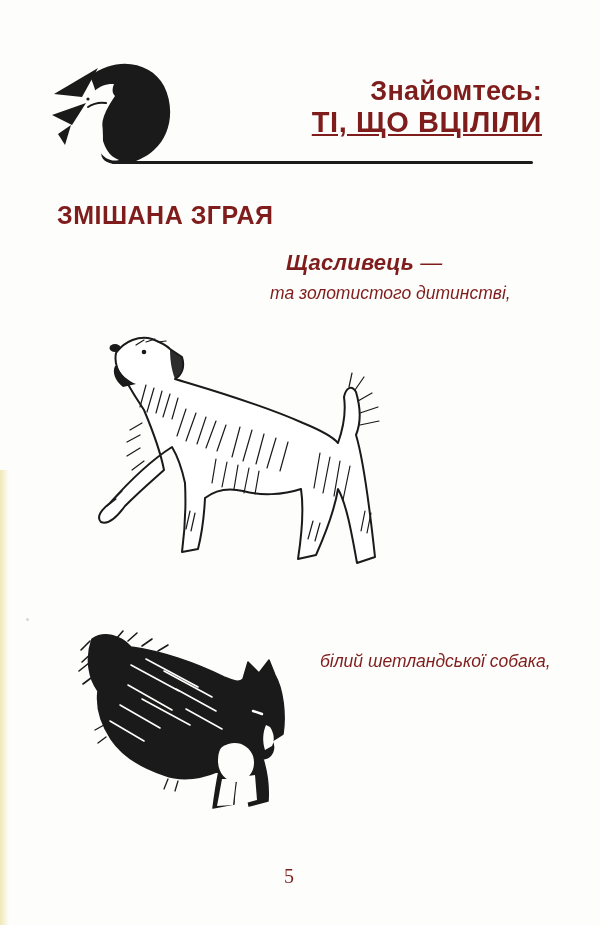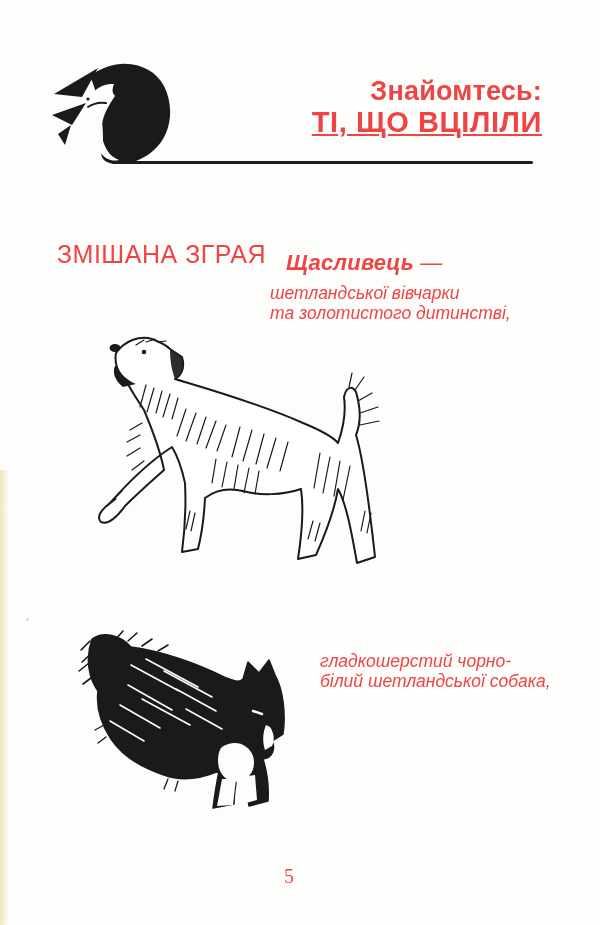--- a/index.html
+++ b/index.html
@@ -1,28 +1,28 @@
 <!DOCTYPE html>
 <html><head>
 <meta charset="utf-8">
 <style>
   html,body{margin:0;padding:0;background:#e9e9e9;}
   .page{
     position:relative;width:600px;height:925px;margin:0 auto;
-    background:#fdfdfb;overflow:hidden;color:#ef4444;
+    background:#fdfdfb;overflow:hidden;color:#7f1d1d;
     font-family:"Liberation Sans",sans-serif;
   }
   
   .logo{position:absolute;left:52px;top:58px;width:122px;height:106px;}
   .masthead-title{position:absolute;top:76px;right:58px;text-align:right;}
   .kicker{font-size:27px;font-weight:700;line-height:1.12;letter-spacing:0.2px;}
   .chapter{font-size:29px;font-weight:700;letter-spacing:0.6px;line-height:1.12;text-decoration:underline;}
   .rule{position:absolute;left:112px;top:161px;width:421px;height:3px;background:#1c1c1c;border-radius:2px;}
   
-  .section-heading{position:absolute;left:57px;top:201px;font-size:25px;font-weight:400;letter-spacing:0.5px;margin-top:39px;}
+  .section-heading{position:absolute;left:57px;top:201px;font-size:25px;font-weight:700;letter-spacing:0.5px;}
   
   .entry-text{position:absolute;}
   .entry-text.first{left:270px;top:250px;}
   .entry-text.second{left:320px;top:651px;}
   .entry-name{font-size:22px;font-weight:700;font-style:italic;margin:0 0 7px 16px;letter-spacing:0.2px;}
   .entry-name .dash{font-weight:400;}
   .entry-line{font-size:17.5px;font-style:italic;line-height:20.3px;white-space:nowrap;}
   
   .dog1{position:absolute;left:88px;top:331px;width:315px;height:248px;}
   .dog2{position:absolute;left:76px;top:629px;width:218px;height:198px;}
@@ -54,21 +54,20 @@
     <div class="kicker">Знайомтесь:</div>
     <div class="chapter">ТІ, ЩО ВЦІЛІЛИ</div>
   </div>
 
   <div class="rule"></div>
 
   <div class="section-heading">ЗМІШАНА ЗГРАЯ</div>
 
   <div class="entry-text first">
     <div class="entry-name"><span>Щасливець</span> <span class="dash">—</span></div>
-    <div class="entry-line">шетландської вівчарки</div>
     <div class="entry-line">та золотистого дитинстві,</div>
   </div>
 
   <svg class="dog1" viewBox="0 0 315 248" aria-hidden="true">
     <path fill="#ffffff" stroke="#1a1a1a" stroke-width="2" stroke-linejoin="round" d="M28,22 C36,10 52,4 64,8 C72,11 78,14 82,18 L94,26 C97,36 94,44 87,48 C120,58 170,72 215,92 C232,99 245,106 250,112 C256,95 258,80 256,66 C258,56 264,54 268,61 C273,78 273,92 268,104 C276,130 282,180 287,226 L269,232 C263,198 258,172 250,158 C246,182 236,206 228,224 L210,228 C214,202 216,178 213,158 C195,164 172,165 155,160 C138,156 126,160 117,167 C116,188 113,206 110,218 L94,221 C97,198 98,172 97,152 C94,138 90,126 84,116 C62,130 38,154 22,172 C13,179 8,186 13,191 C20,194 29,186 37,175 C52,160 66,148 76,139 C72,118 64,98 56,79 C48,67 42,57 38,50 C30,43 26,32 28,22 Z"></path>
     <path fill="#1a1a1a" d="M82,18 L94,26 C97,36 94,44 87,48 C83,38 82,27 82,18 Z" opacity="0.92"></path>
     <path fill="#1a1a1a" d="M29,35 C32,43 40,50 48,53 L35,56 C27,50 24,41 27,35 Z"></path>
     <ellipse cx="27" cy="17" rx="5.5" ry="4" fill="#1a1a1a"></ellipse>
     <circle cx="56" cy="21" r="2.3" fill="#1a1a1a"></circle>
     <path class="ink" stroke-width="1.2" d="M58,54 l-6,22 M66,57 l-7,24 M74,60 l-6,22 M82,63 l-7,23 M90,67 l-6,21"></path>
@@ -88,21 +87,20 @@
     <path fill="#fdfdfb" d="M146,118 C158,110 172,114 177,127 C181,140 173,152 161,153 C149,153 142,143 142,132 C142,126 143,121 146,118 Z"></path>
     <path fill="#fdfdfb" d="M165,148 L179,146 L181,171 L170,174 Z"></path>
     <path fill="#fdfdfb" d="M146,150 L160,150 L157,176 L141,177 Z"></path>
     <path fill="#fdfdfb" d="M194,98 C198,104 199,111 196,117 L189,121 C186,112 187,103 190,96 Z"></path>
     <path d="M55,36 l48,26 M70,30 l52,28 M88,42 l48,26 M52,56 l44,25 M66,70 l48,26 M44,76 l40,23 M100,60 l40,22 M34,92 l34,20 M110,80 l36,20" stroke="#fdfdfb" stroke-width="1.6" fill="none" stroke-linecap="round"></path>
     <path d="M177,82 l9,3" stroke="#fdfdfb" stroke-width="2.4" fill="none" stroke-linecap="round"></path>
     <path class="ink" stroke-width="1.3" d="M92,150 l-4,10 M102,152 l-3,10 M30,108 l-8,6 M28,96 l-9,5"></path>
   </svg>
 
   <div class="entry-text second">
-    <div class="entry-line">гладкошерстий чорно-</div>
     <div class="entry-line">білий шетландської собака,</div>
   </div>
 
   <div class="page-number">5</div>
 
   <div class="edge-tint"></div>
   <div class="speck"></div>
 
 </div>
 

